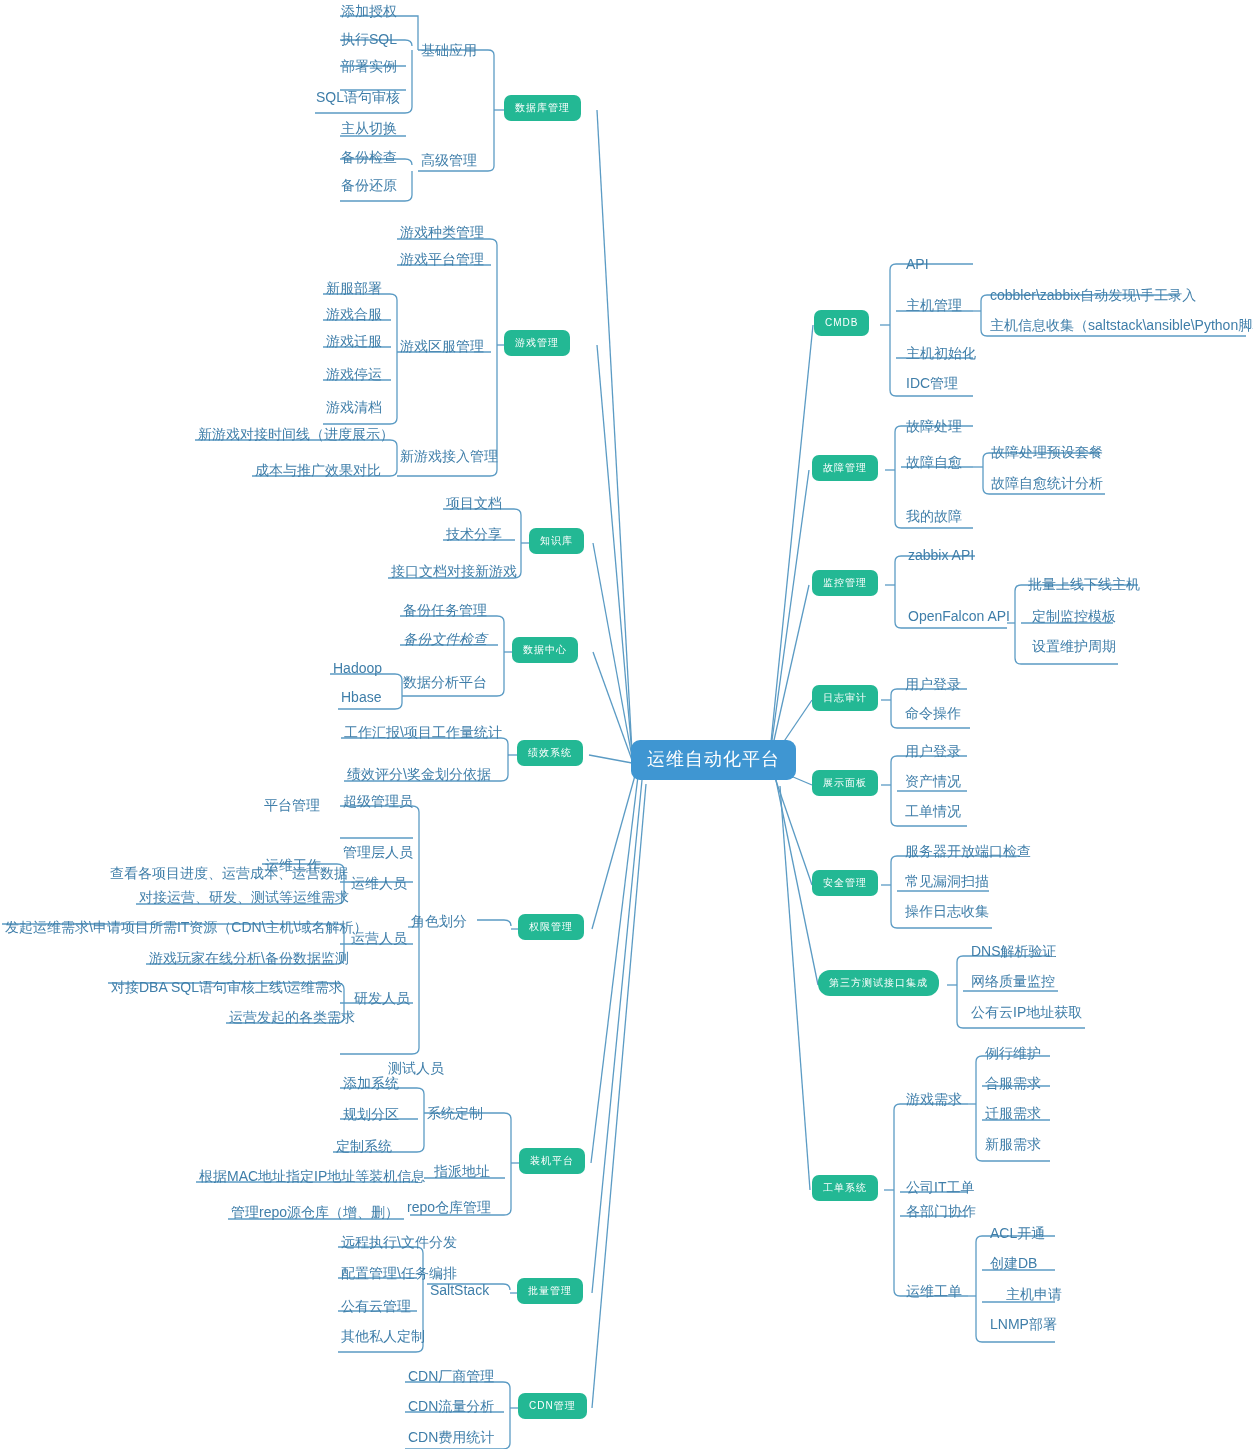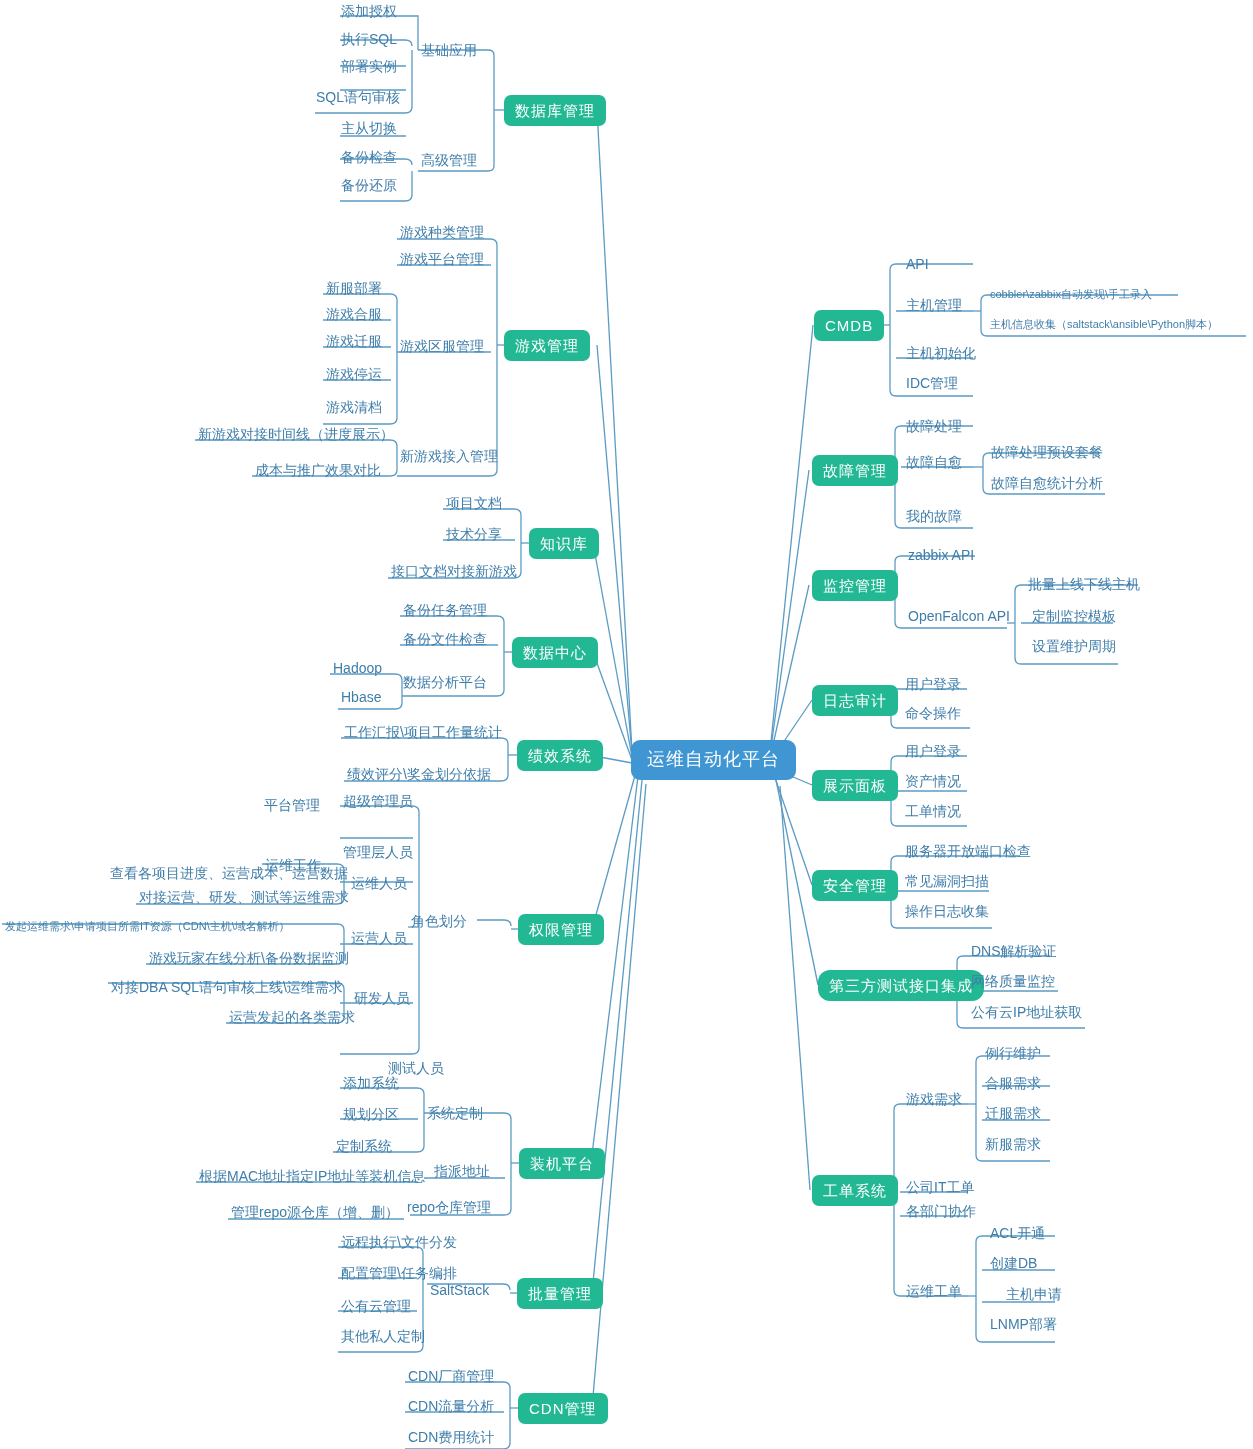--- a/index.html
+++ b/index.html
@@ -24,33 +24,33 @@
     font-size:18px;
     padding:9px 16px;
     letter-spacing:1px;
     line-height:1.2;
   }
   
   .l1 {
     background:#23b894;
     color:#ffffff;
     border-radius:7px;
-    font-size:15px;
+    font-size:10px;
     padding:7px 11px;
     letter-spacing:1px;
     line-height:1.15;
   }
   
   .leaf {
     color:#3f7ea9;
     font-size:14px;
     line-height:1.1;
     padding:1px 2px 3px 2px;
   }
-  .leaf.sm { font-size:11px; }
+  .leaf.sm { font-size:14px; }
 </style>
 </head>
 <body>
 
 <div id="stage">
 
   <svg id="wires" viewBox="0 0 1253 1449">
     <g fill="none" stroke="#5b9bc4" stroke-width="1.3">
 
       <path d="M632 752 L597 110"></path>
@@ -290,21 +290,21 @@
   <div class="node leaf" style="left:196px; top:426px;">新游戏对接时间线（进度展示）</div>
   <div class="node leaf" style="left:253px; top:462px;">成本与推广效果对比</div>
 
   <div class="node l1" style="left:529px; top:528px;">知识库</div>
   <div class="node leaf" style="left:444px; top:495px;">项目文档</div>
   <div class="node leaf" style="left:444px; top:526px;">技术分享</div>
   <div class="node leaf" style="left:389px; top:563px;">接口文档对接新游戏</div>
 
   <div class="node l1" style="left:512px; top:637px;">数据中心</div>
   <div class="node leaf" style="left:401px; top:602px;">备份任务管理</div>
-  <div class="node leaf" style="left:401px; top:631px;">备份文件检查</div>
+  <div class="node leaf" style="left:401px; top:631px;font-style:italic;">备份文件检查</div>
   <div class="node leaf" style="left:401px; top:674px;">数据分析平台</div>
   <div class="node leaf" style="left:331px; top:660px;">Hadoop</div>
   <div class="node leaf" style="left:339px; top:689px;">Hbase</div>
 
   <div class="node l1" style="left:517px; top:740px;">绩效系统</div>
   <div class="node leaf" style="left:342px; top:724px;">工作汇报\项目工作量统计</div>
   <div class="node leaf" style="left:345px; top:766px;">绩效评分\奖金划分依据</div>
 
   <div class="node l1" style="left:518px; top:914px;">权限管理</div>
   <div class="node leaf" style="left:409px; top:913px;">角色划分</div>

